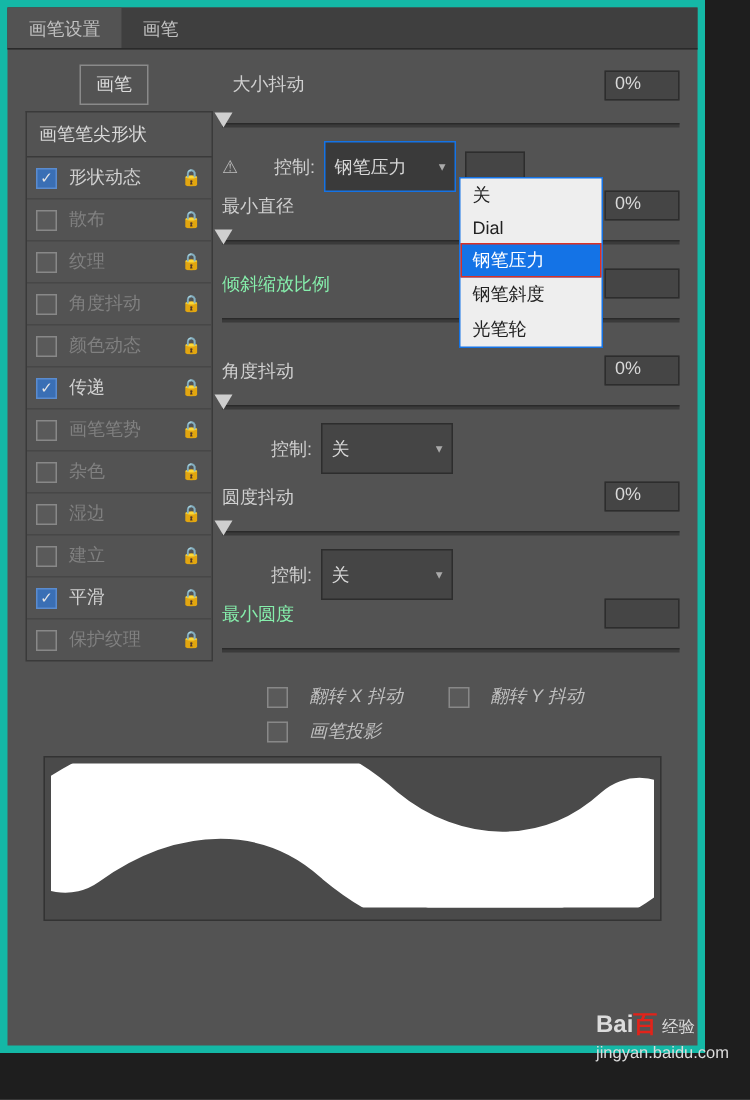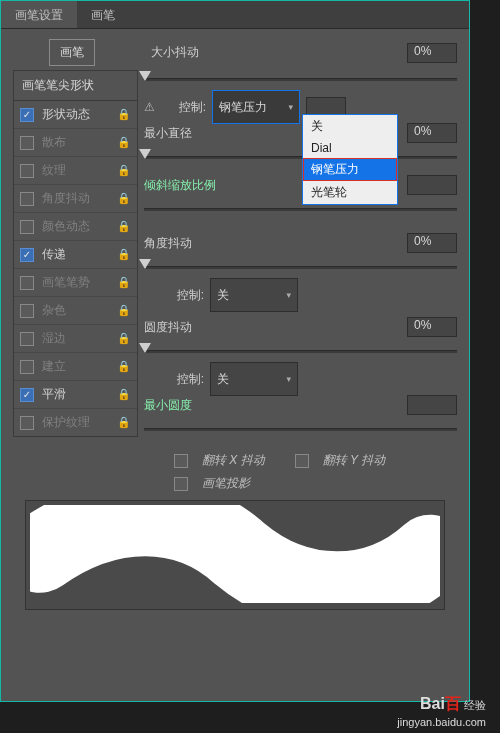--- a/index.html
+++ b/index.html
@@ -1,17 +1,17 @@
 <!DOCTYPE html>
 <html><head>
   <meta charset="utf-8">
   <style>
     * { margin: 0; padding: 0; box-sizing: border-box; }
     body { width: 500px; height: 733px; background: #1e1e1e; font-family: "Microsoft YaHei", sans-serif; font-size: 12px; color: #c0c0c0; overflow: hidden; }
-    .panel { width: 470px; height: 702px; background: #535353; border: 1px solid #14b8a6; position: relative; }
+    .panel { width: 470px; height: 702px; background: #535353; border: 5px solid #14b8a6; position: relative; }
     .tabs { display: flex; background: #3f3f3f; height: 28px; border-bottom: 1px solid #2a2a2a; }
     .tab { padding: 6px 14px; color: #c0c0c0; cursor: pointer; }
     .tab.active { background: #535353; }
     .content { padding: 10px 12px; }
     .brush-btn { border: 1px solid #8a8a8a; padding: 4px 10px; margin-left: 36px; color: #dcdcdc; }
     .body { display: flex; gap: 6px; }
     .sidebar { width: 125px; }
     .side-header { border: 1px solid #3a3a3a; border-bottom: none; padding: 6px 8px; color: #d8d8d8; }
     .side-items { border: 1px solid #3a3a3a; }
     .side-item { display: flex; align-items: center; padding: 5px 6px; border-bottom: 1px solid #474747; }
@@ -35,21 +35,21 @@
     .slider { position: relative; height: 20px; margin-bottom: 6px; }
     .slider-track { position: absolute; top: 8px; left: 0; right: 0; height: 3px; background: #3a3a3a; border-top: 1px solid #2a2a2a; }
     .slider-thumb { position: absolute; top: 1px; left: -5px; width: 0; height: 0; border-left: 6px solid transparent; border-right: 6px solid transparent; border-top: 10px solid #cfcfcf; }
     .dropdown { position: absolute; left: 89px; top: 23px; width: 96px; background: #eeeeee; border: 1px solid #1473e6; z-index: 10; }
     .dd-item { padding: 3px 8px; color: #222; font-size: 12px; }
     .dd-item.hl { background: #1473e6; color: #fff; outline: 1px solid #d93025; outline-offset: -1px; }
     .checks-row { display: flex; gap: 30px; margin: 12px 0 6px 30px; }
     .chk-inline { display: flex; align-items: center; gap: 6px; font-style: italic; }
     .preview { margin: 8px 12px 0 12px; height: 110px; background: #4a4a4a; border: 1px solid #333; position: relative; overflow: hidden; }
     .stroke { position: absolute; inset: 4px; }
-    .watermark { position: absolute; right: 14px; bottom: 4px; text-align: right; color: #dcdcdc; font-size: 11px; line-height: 1.3; }
+    .watermark { position: absolute; right: 14px; bottom: 24px; color: #dcdcdc; font-size: 11px; line-height: 1.3; }
     .watermark .b { font-size: 16px; font-weight: bold; }
     .watermark .red { color: #e2231a; }
     .first-row { display: flex; align-items: center; margin-bottom: 4px; }
     .first-row .row-label { width: 130px; }
     .spacer { height: 6px; }
     .mini-box { width: 40px; height: 20px; background: #454545; border: 1px solid #2d2d2d; margin-left: 6px; }
   </style>
 </head>
 <body>
 
@@ -142,20 +142,21 @@
         <div class="row" style="position:relative;">
           <div class="warn">⚠</div>
           <div class="ctrl-label">控制:</div>
           <div class="select open">
             <span>钢笔压力</span>
               <span class="chev">▾</span>
             <div class="dropdown">
               <div class="dd-item">关</div>
               <div class="dd-item">Dial</div>
               <div class="dd-item hl">钢笔压力</div>
+              <div class="dd-item">钢笔斜度</div>
               <div class="dd-item">光笔轮</div>
             </div>
           </div>
           <div class="mini-box"></div>
         </div>
 
         <div class="row">
           <div class="row-label">最小直径</div>
           <div class="value-input">0%</div>
         </div>

